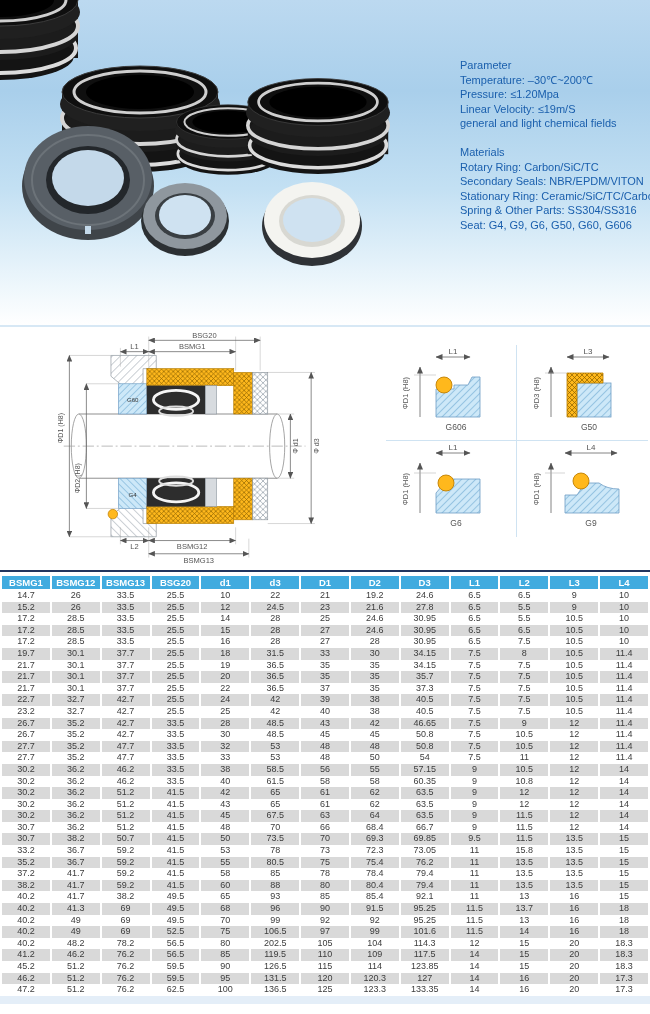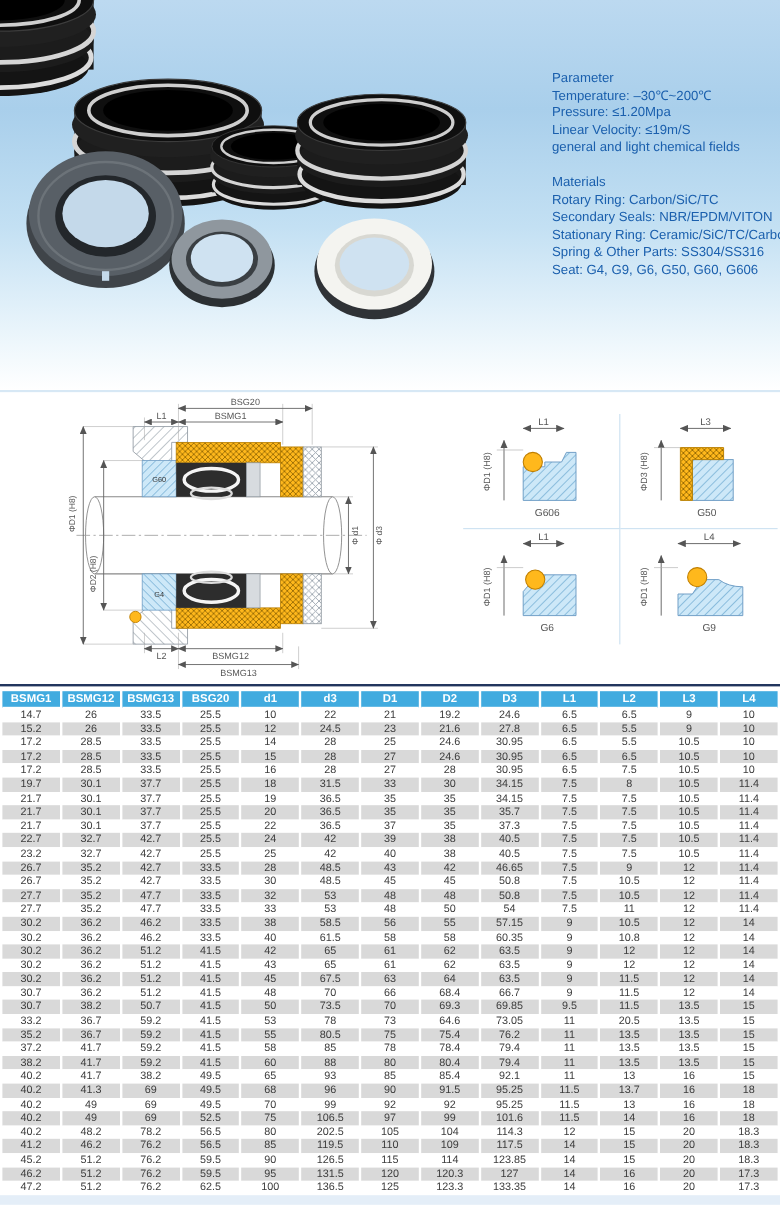--- a/index.html
+++ b/index.html
@@ -609,24 +609,24 @@
             <td>15</td>
           </tr>
           <tr>
             <td>33.2</td>
             <td>36.7</td>
             <td>59.2</td>
             <td>41.5</td>
             <td>53</td>
             <td>78</td>
             <td>73</td>
-            <td>64.6</td>
+            <td>72.3</td>
             <td>73.05</td>
             <td>11</td>
-            <td>20.5</td>
+            <td>15.8</td>
             <td>13.5</td>
             <td>15</td>
           </tr>
           <tr>
             <td>35.2</td>
             <td>36.7</td>
             <td>59.2</td>
             <td>41.5</td>
             <td>55</td>
             <td>80.5</td>

